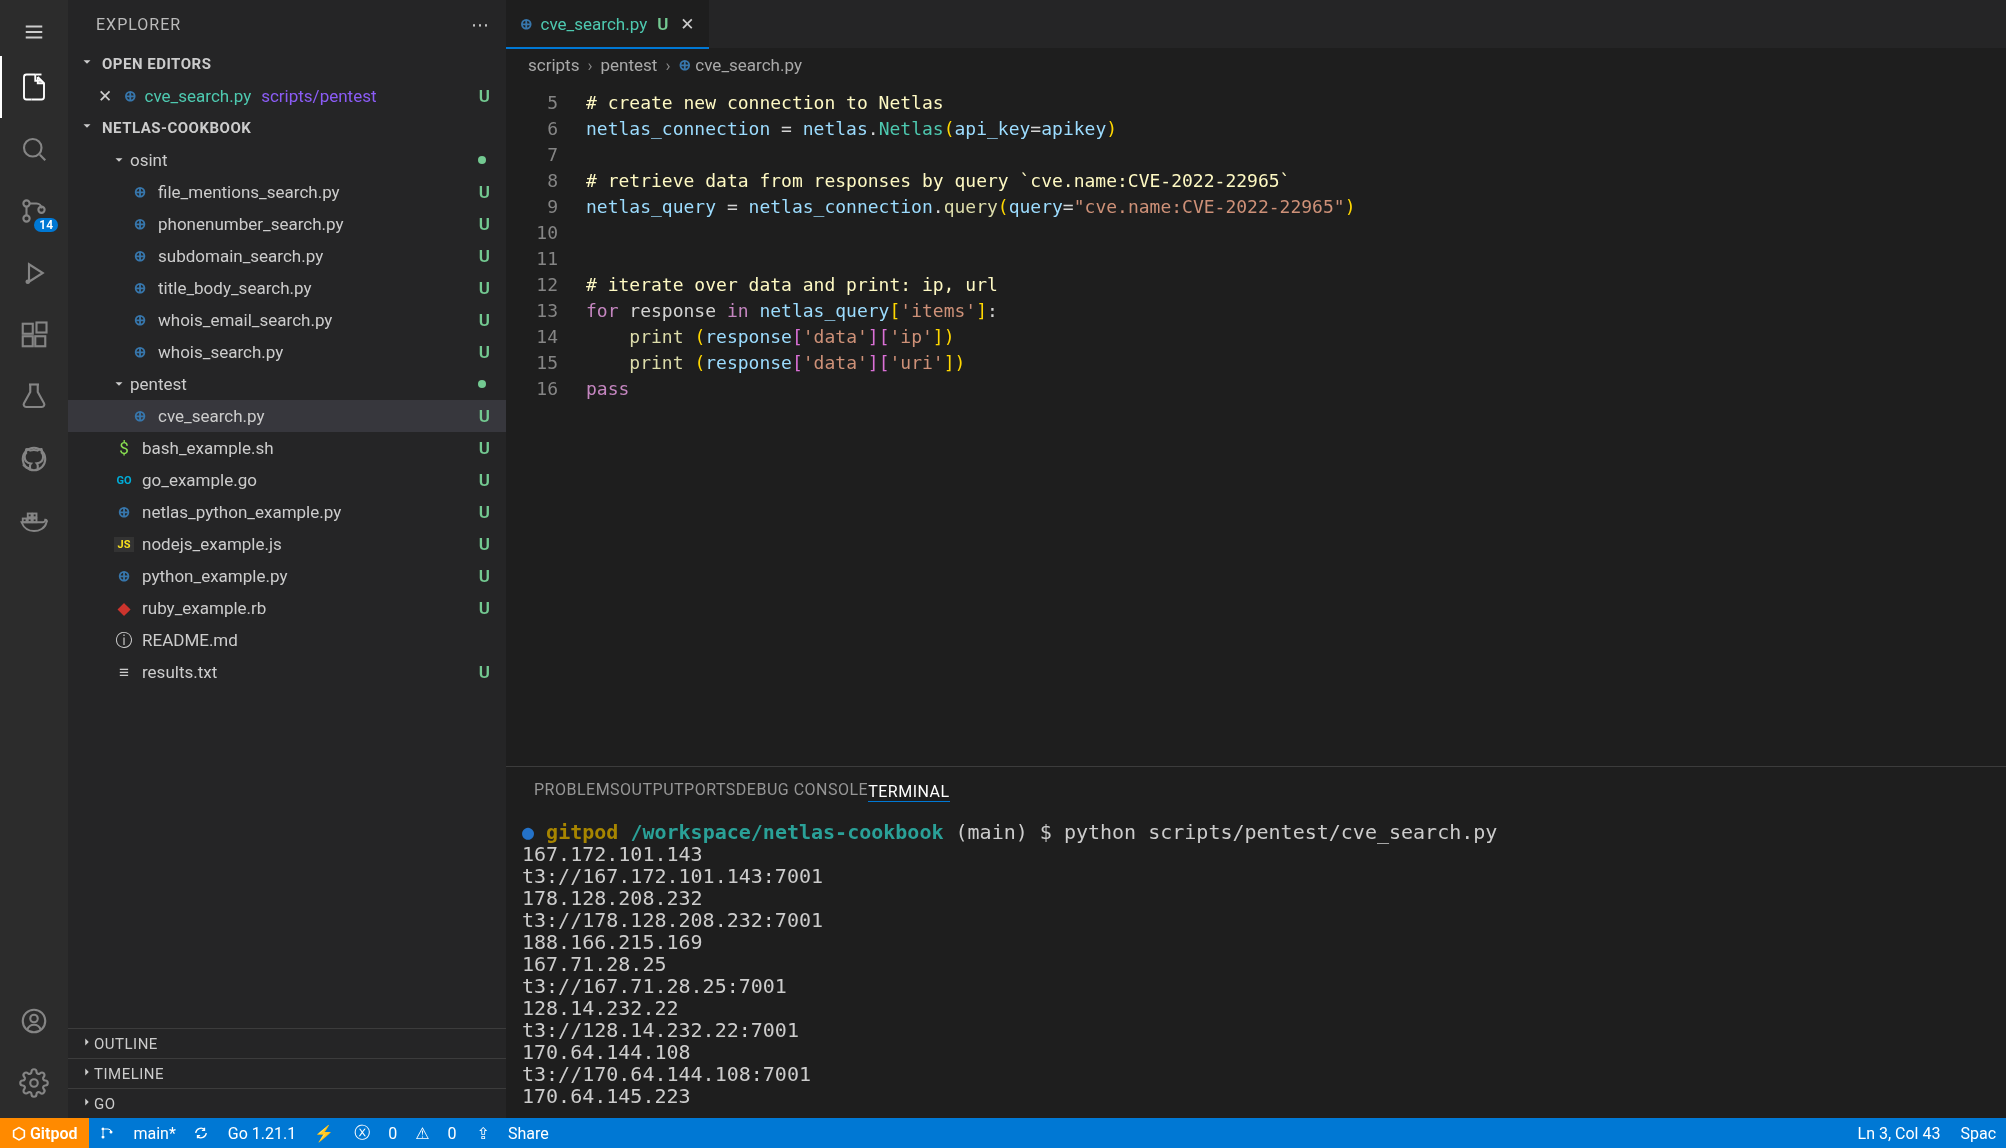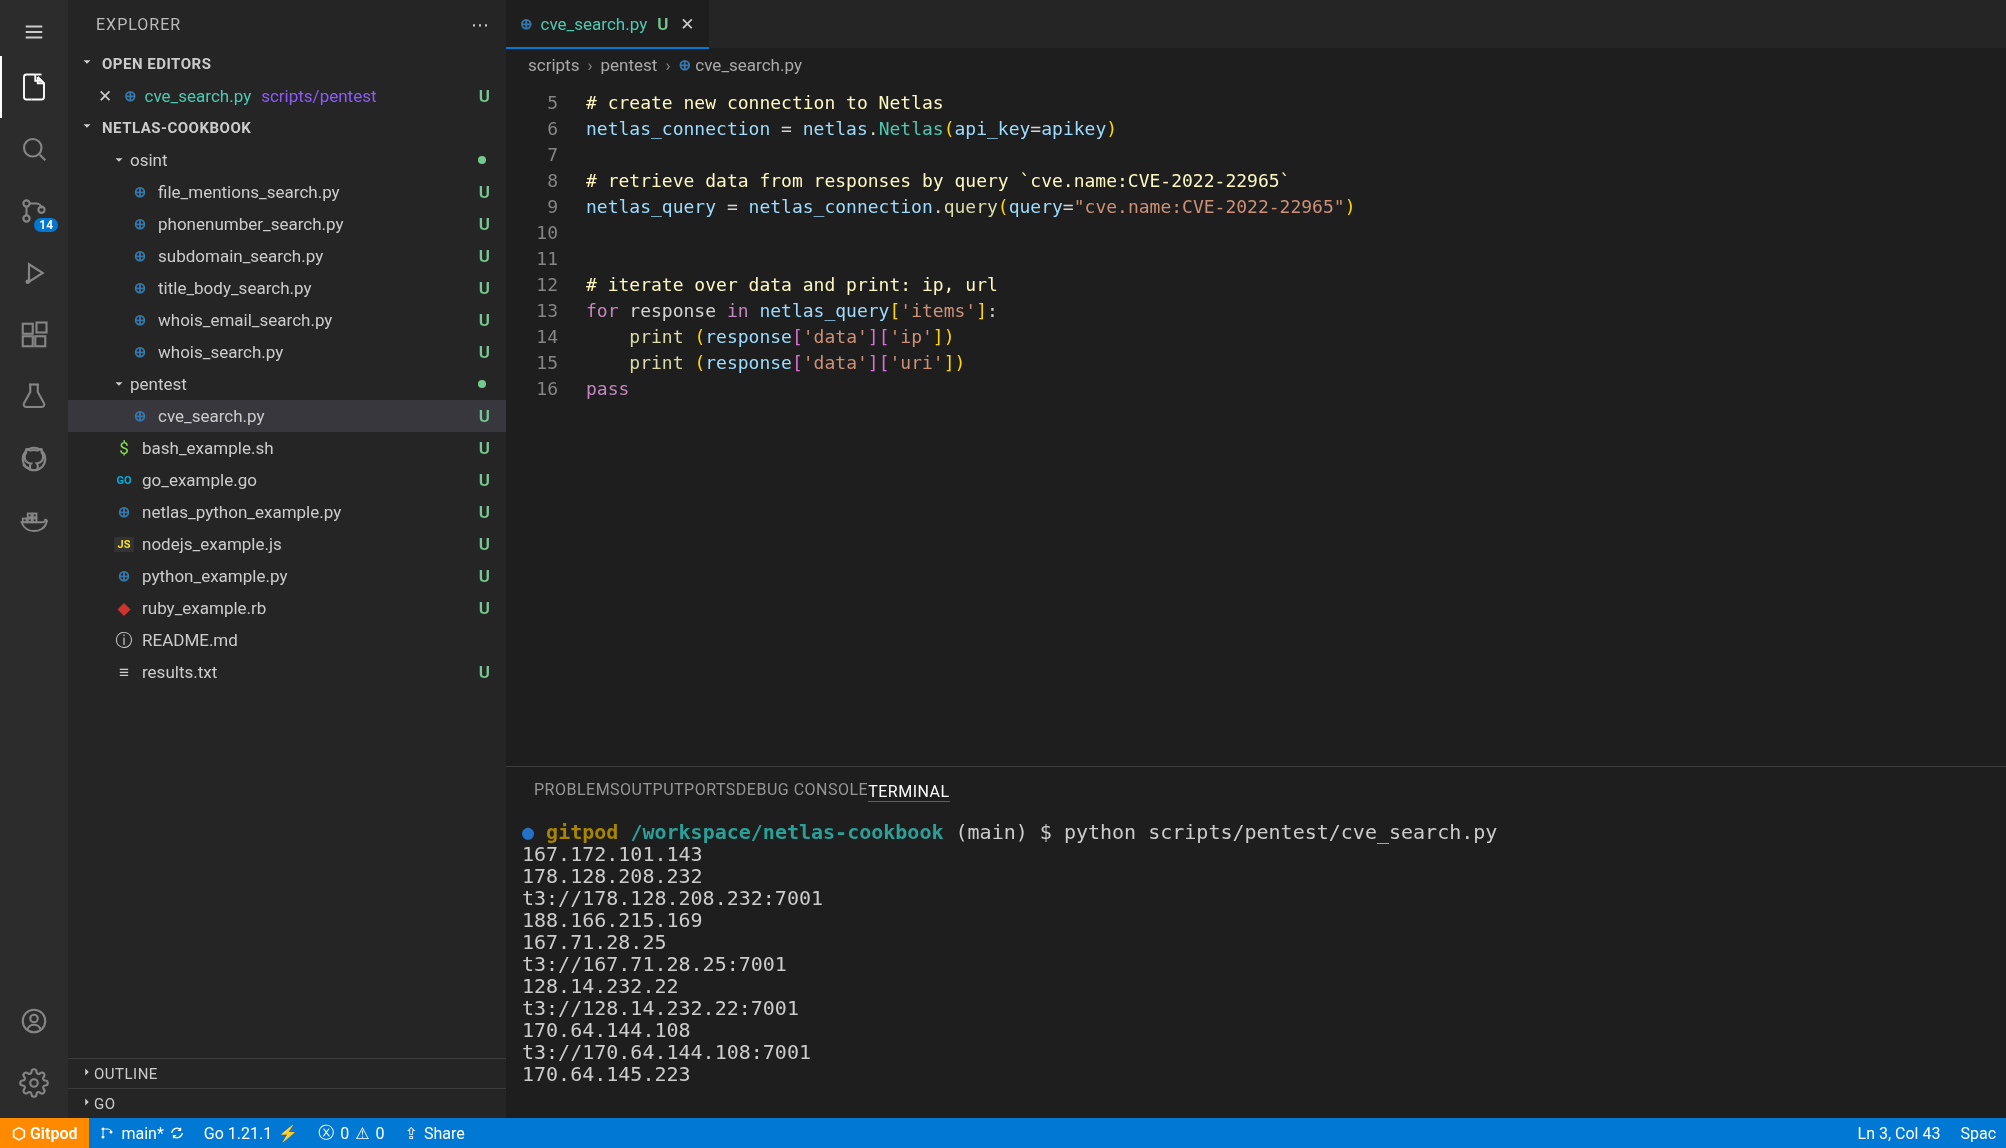--- a/index.html
+++ b/index.html
@@ -166,21 +166,21 @@
   .term-prompt .path { color: #2aa198; font-weight: 600; }
   .term-prompt .rest { color: #cccccc; }
 
   
   .status-bar {
     height: 30px; background: #0078d4;
     display: flex; align-items: center; font-size: 16px; color: #fff;
     padding: 0 0 0 0;
   }
   .status-gitpod { background: #ff8a00; height: 100%; display: flex; align-items: center; padding: 0 12px; font-weight: 600; }
-  .status-item { padding: 0 10px; display: flex; align-items: center; gap: 6px; cursor: pointer; }
+  .status-item { padding: 0 10px; display: flex; align-items: center; gap: 18px; cursor: pointer; }
   .status-bar .sep { flex: 1; }
 
   
   .py-icon { color: #3776ab; font-weight: 700; font-size: 15px; }
   .go-icon { color: #00add8; font-size: 11px; font-weight: 700; }
   .js-icon { color: #f7df1e; background: #333; font-size: 11px; font-weight: 700; padding: 1px 2px; }
   .rb-icon { color: #cc342d; }
   .sh-icon { color: #89e051; }
   .info-icon, .txt-icon { color: #cccccc; }
   
@@ -403,20 +403,26 @@
             <span class="u-badge">U</span>
           </div>
         </div>
     </div>
 
     <div class="collapsed-section">
       <span class="chev"><svg class="chevron" viewBox="0 0 16 16">
             <path fill="currentColor" d="M6 4l4 4-4 4z"></path>
           </svg></span>
       <span>OUTLINE</span>
+    </div>
+    <div class="collapsed-section">
+      <span class="chev"><svg class="chevron" viewBox="0 0 16 16">
+            <path fill="currentColor" d="M6 4l4 4-4 4z"></path>
+          </svg></span>
+      <span>TIMELINE</span>
     </div>
     <div class="collapsed-section">
       <span class="chev"><svg class="chevron" viewBox="0 0 16 16">
             <path fill="currentColor" d="M6 4l4 4-4 4z"></path>
           </svg></span>
       <span>GO</span>
     </div>
   </div>
 
   <div class="editor-area">
@@ -475,20 +481,21 @@
       </div>
       <div class="terminal-body">
         <div class="term-prompt">
           <span class="dot">●</span>
           <span class="gitpod">gitpod</span>
           <span class="path">/workspace/netlas-cookbook</span>
           <span class="rest"> </span><span class="rest">(main) $ python scripts/pentest/cve_search.py</span>
         </div>
         <div id="term-lines">
             <div>167.172.101.143</div>
+            <div>t3://167.172.101.143:7001</div>
             <div>178.128.208.232</div>
             <div>t3://178.128.208.232:7001</div>
             <div>188.166.215.169</div>
             <div>167.71.28.25</div>
             <div>t3://167.71.28.25:7001</div>
             <div>128.14.232.22</div>
             <div>t3://128.14.232.22:7001</div>
             <div>170.64.144.108</div>
             <div>t3://170.64.144.108:7001</div>
             <div>170.64.145.223</div>

